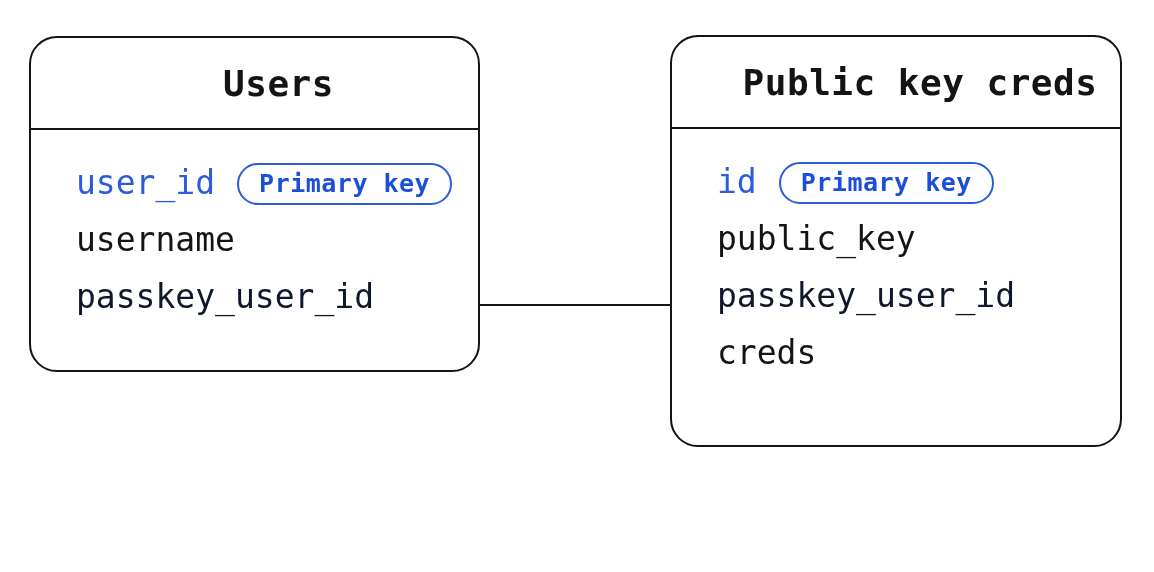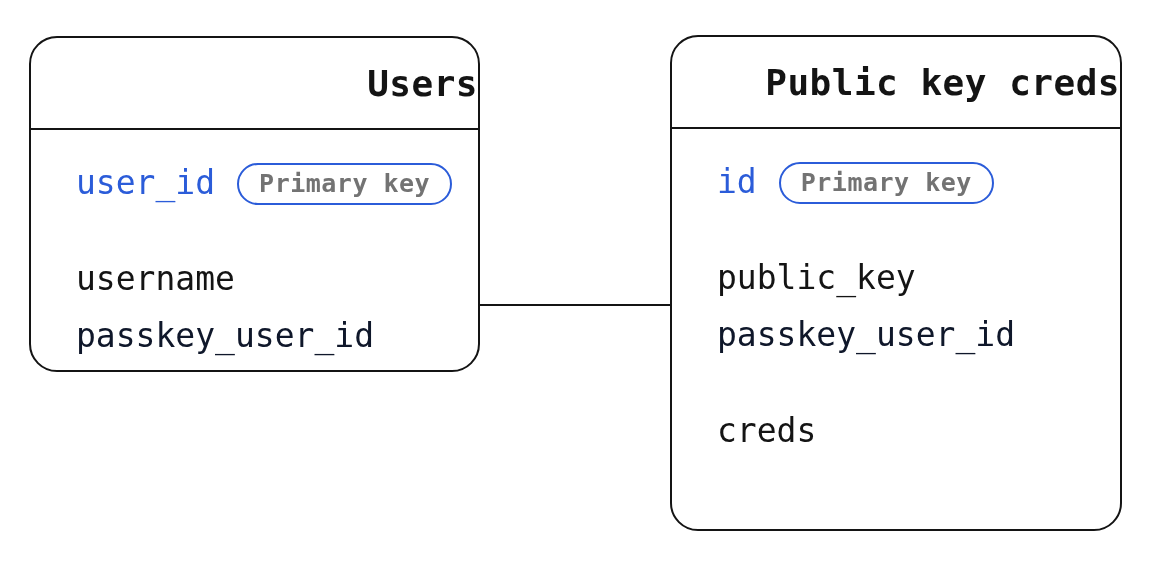--- a/index.html
+++ b/index.html
@@ -14,56 +14,56 @@
     overflow: hidden;
   }
   .table-box {
     position: absolute;
     background: #ffffff;
     border: 2px solid #141414;
     border-radius: 28px;
     z-index: 2;
   }
   .table-box--users  { left: 29px;  top: 36px; width: 451px; height: 336px; }
-  .table-box--creds  { left: 670px; top: 35px; width: 452px; height: 496px; }
+  .table-box--creds  { left: 670px; top: 35px; width: 452px; height: 412px; }
   .table-header {
     height: 92px;
     border-bottom: 2px solid #141414;
     display: flex;
     align-items: center;
-    justify-content: flex-end;
+    justify-content: center;
     padding-left: 48px;
   }
   .table-title {
     font-size: 36px;
     font-weight: bold;
     letter-spacing: 0.5px;
     white-space: nowrap;
   }
   .table-fields { padding: 33px 0 0 45px; }
   .field {
     height: 57px;
     display: flex;
     align-items: flex-start;
     font-size: 33px;
     white-space: nowrap;
   }
   .field--primary { color: #2b5cd9; }
   .field--foreign { color: #0f172a; }
-  .field--plain   { color: #141414; margin-top: 39px; }
+  .field--plain   { color: #141414; }
   .pk-badge {
     display: inline-flex;
     align-items: center;
     justify-content: center;
     margin-left: 22px;
     height: 42px;
     padding: 0 20px 2px 20px;
     border: 2px solid #2b5cd9;
     border-radius: 999px;
-    color: #737373;
+    color: #1d4ed8;
     font-size: 25px;
     font-weight: bold;
     letter-spacing: 0.5px;
   }
   .connector {
     position: absolute;
     left: 478px;
     top: 304px;
     width: 194px;
     height: 2px;

